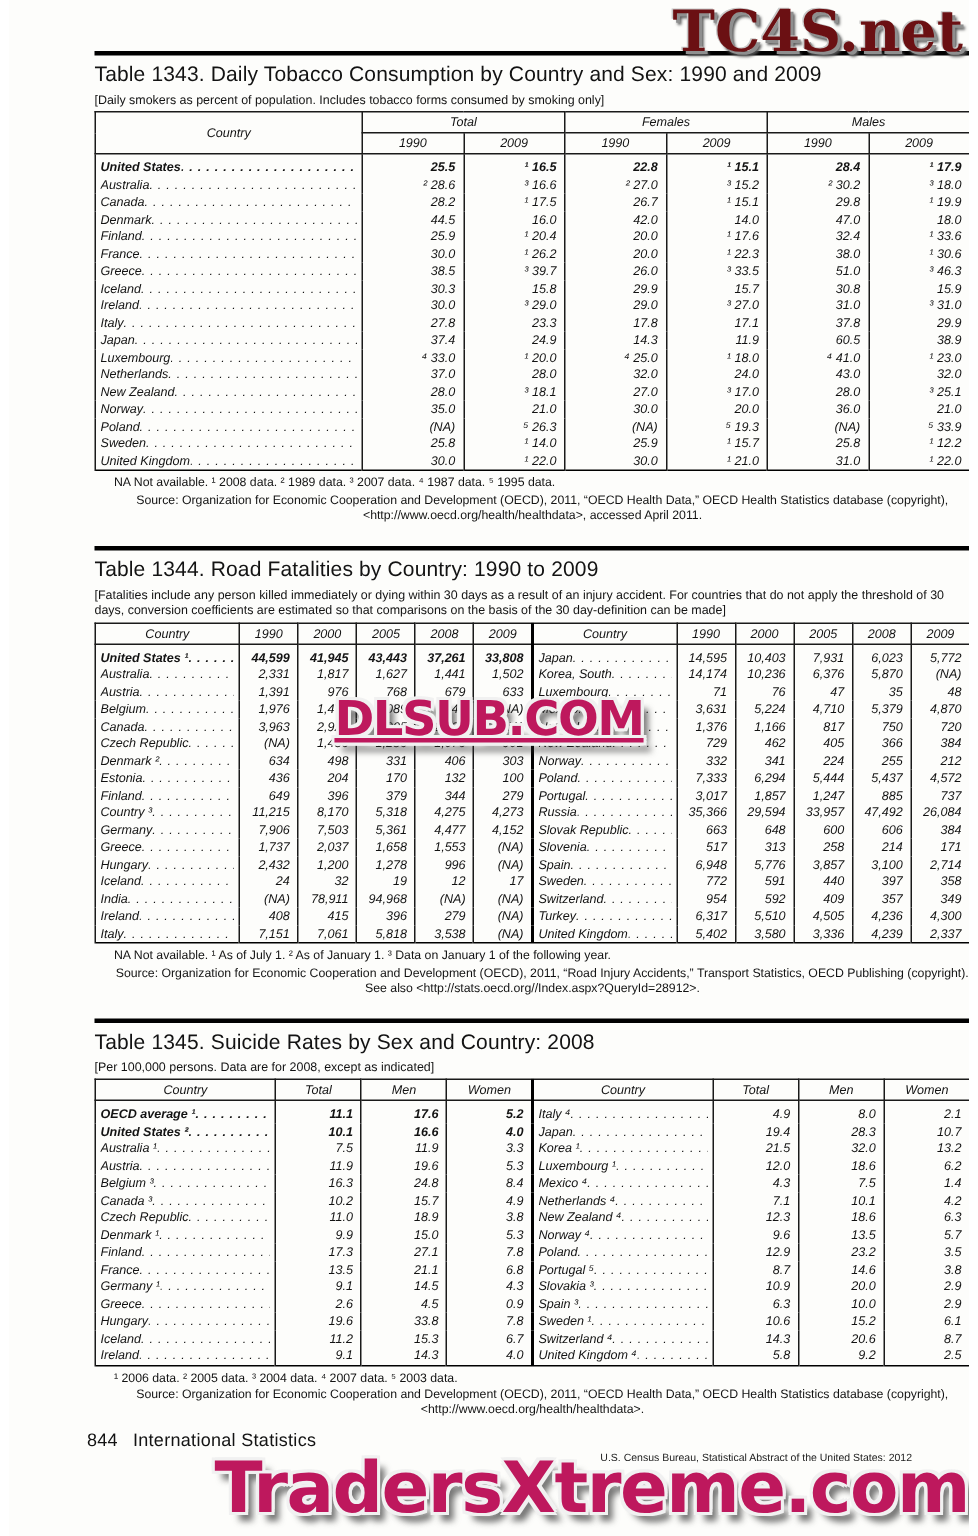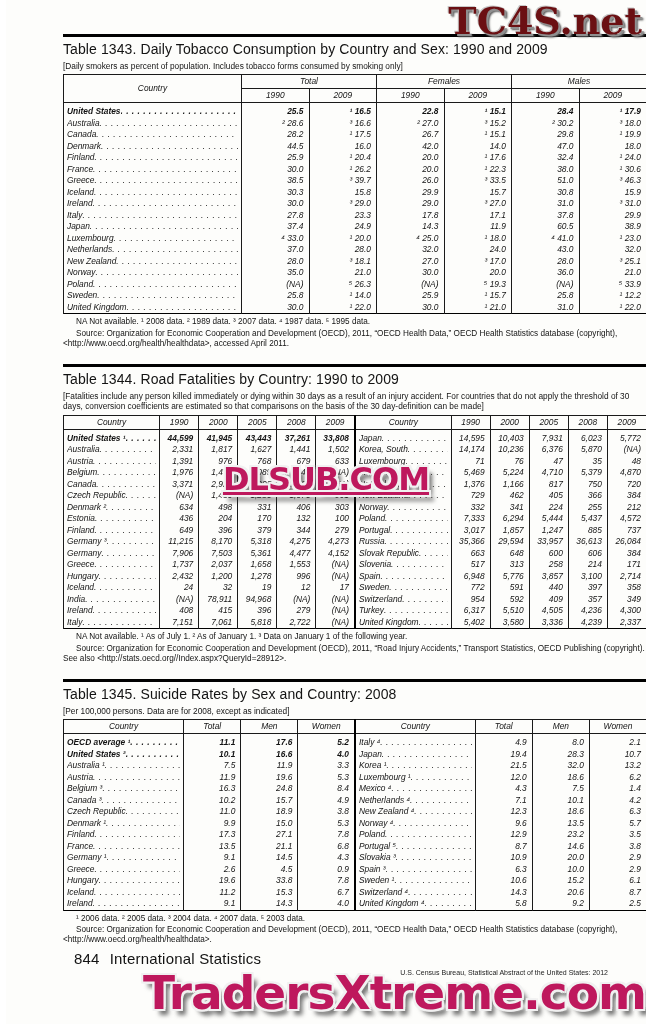--- a/index.html
+++ b/index.html
@@ -29,24 +29,24 @@
   td.c { text-align:left; }
   td.v { text-align:right; padding-right:5px; }
   .b { font-weight:bold; }
   .sep { border-left:2px solid #000 !important; }
   .cw { display:flex; align-items:baseline; overflow:hidden; }
   .nm { white-space:nowrap; }
   .ldr { flex:1 1 auto; overflow:hidden; white-space:nowrap; }
   .ldr::before { content:" . . . . . . . . . . . . . . . . . . . . . . . . . . . . . . ."; letter-spacing:.5px; }
 
   .fnote { font-size:8.2px; line-height:10.2px; margin-top:3px; text-indent:13px; }
-  .src   { margin-top:1px; }
+  .src   { margin-top:1px;text-align:center; }
 
   .footer-left {
-    position:absolute; left:68px; bottom:57px; font-size:15px; letter-spacing:.2px;
+    position:absolute; left:52px; bottom:57px; font-size:12px; letter-spacing:.2px;
   }
   .footer-left .pgnum { margin-right:10px; }
   .footer-right {
     position:absolute; right:38px; bottom:48px; font-size:7px; color:#222;
   }
 
   .wm { position:absolute; font-weight:bold; z-index:6; white-space:nowrap; }
   .wm-top {
     top:-2px; right:4px; font-size:38px; font-family:"DejaVu Serif", serif;
     color:#6b1013; letter-spacing:0px;
@@ -164,21 +164,21 @@
                 <div class="cw">
                   <span class="nm">Finland</span>
                   <span class="ldr"></span>
                 </div>
               </td>
               <td class="v">25.9</td>
               <td class="v">¹ 20.4</td>
               <td class="v">20.0</td>
               <td class="v">¹ 17.6</td>
               <td class="v">32.4</td>
-              <td class="v">¹ 24.0</td>
+              <td class="v">¹ 33.6</td>
             </tr>
             <tr>
               <td class="c">
                 <div class="cw">
                   <span class="nm">France</span>
                   <span class="ldr"></span>
                 </div>
               </td>
               <td class="v">30.0</td>
               <td class="v">¹ 26.2</td>
@@ -472,34 +472,34 @@
               <td class="v">1,470</td>
               <td class="v">1,089</td>
               <td class="v">944</td>
               <td class="v">(NA)</td>
               <td class="c sep">
                 <div class="cw">
                   <span class="nm">Mexico</span>
                   <span class="ldr"></span>
                 </div>
               </td>
-              <td class="v">5,469</td>
+              <td class="v">3,631</td>
               <td class="v">5,224</td>
               <td class="v">4,710</td>
               <td class="v">5,379</td>
               <td class="v">4,870</td>
             </tr>
             <tr>
               <td class="c">
                 <div class="cw">
                   <span class="nm">Canada</span>
                   <span class="ldr"></span>
                 </div>
               </td>
-              <td class="v">3,371</td>
+              <td class="v">3,963</td>
               <td class="v">2,927</td>
               <td class="v">2,905</td>
               <td class="v">2,729</td>
               <td class="v">(NA)</td>
               <td class="c sep">
                 <div class="cw">
                   <span class="nm">Netherlands</span>
                   <span class="ldr"></span>
                 </div>
               </td>
@@ -601,39 +601,39 @@
               </td>
               <td class="v">3,017</td>
               <td class="v">1,857</td>
               <td class="v">1,247</td>
               <td class="v">885</td>
               <td class="v">737</td>
             </tr>
             <tr>
               <td class="c">
                 <div class="cw">
-                  <span class="nm">Germany ³</span>
+                  <span class="nm">Country ³</span>
                   <span class="ldr"></span>
                 </div>
               </td>
               <td class="v">11,215</td>
               <td class="v">8,170</td>
               <td class="v">5,318</td>
               <td class="v">4,275</td>
               <td class="v">4,273</td>
               <td class="c sep">
                 <div class="cw">
                   <span class="nm">Russia</span>
                   <span class="ldr"></span>
                 </div>
               </td>
               <td class="v">35,366</td>
               <td class="v">29,594</td>
               <td class="v">33,957</td>
-              <td class="v">36,613</td>
+              <td class="v">47,492</td>
               <td class="v">26,084</td>
             </tr>
             <tr>
               <td class="c">
                 <div class="cw">
                   <span class="nm">Germany</span>
                   <span class="ldr"></span>
                 </div>
               </td>
               <td class="v">7,906</td>
@@ -776,21 +776,21 @@
             <tr>
               <td class="c">
                 <div class="cw">
                   <span class="nm">Italy</span>
                   <span class="ldr"></span>
                 </div>
               </td>
               <td class="v">7,151</td>
               <td class="v">7,061</td>
               <td class="v">5,818</td>
-              <td class="v">2,722</td>
+              <td class="v">3,538</td>
               <td class="v">(NA)</td>
               <td class="c sep">
                 <div class="cw">
                   <span class="nm">United Kingdom</span>
                   <span class="ldr"></span>
                 </div>
               </td>
               <td class="v">5,402</td>
               <td class="v">3,580</td>
               <td class="v">3,336</td>

